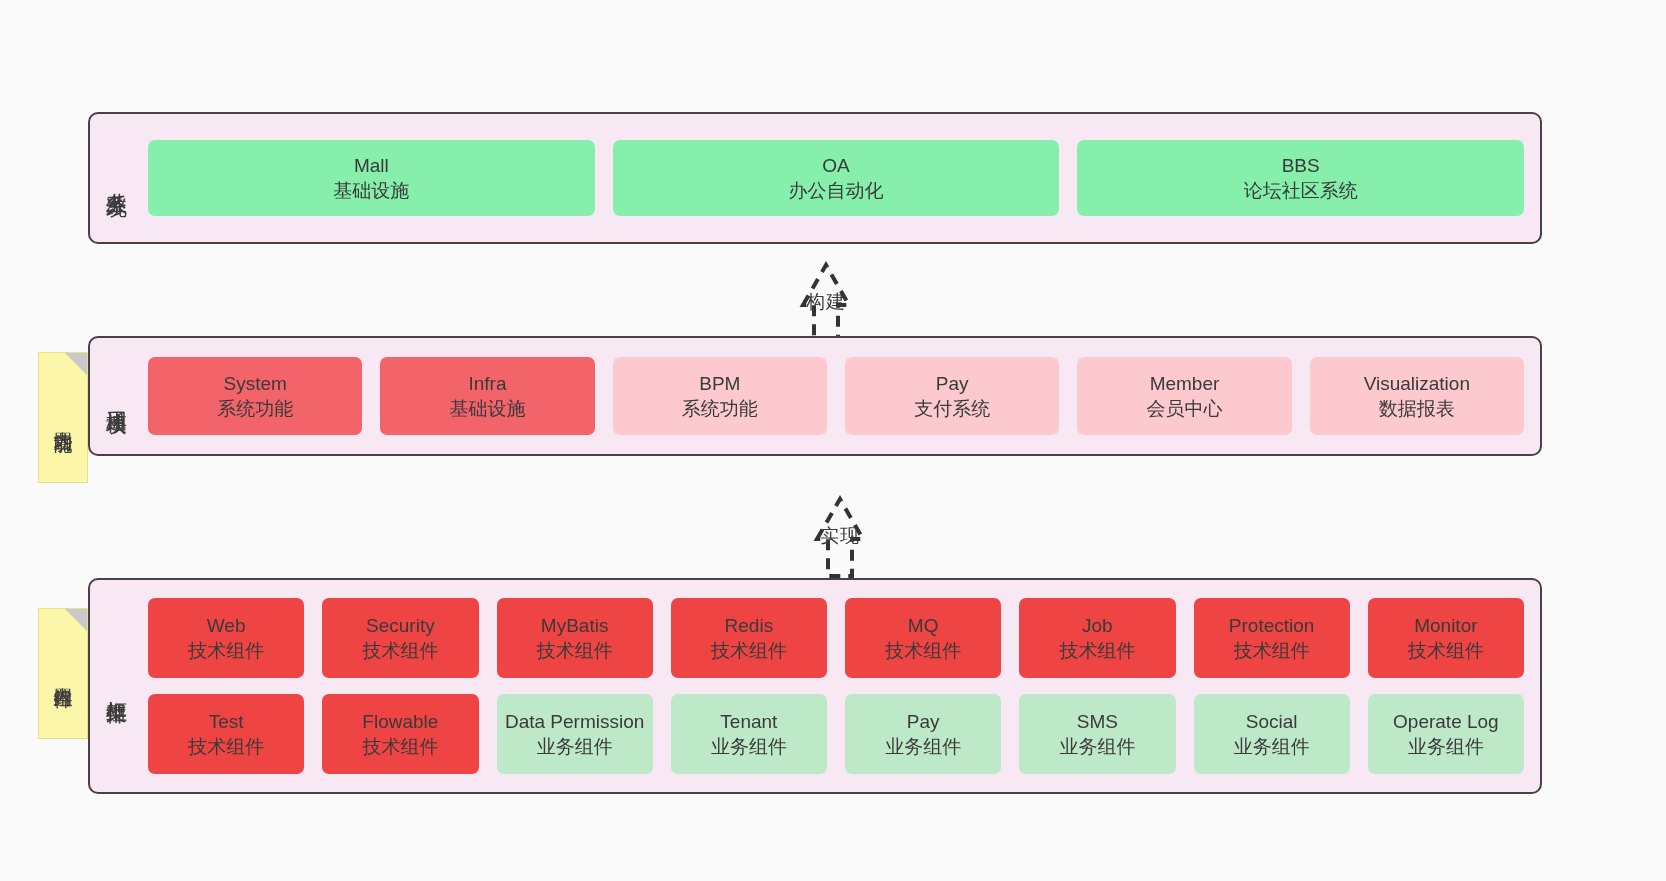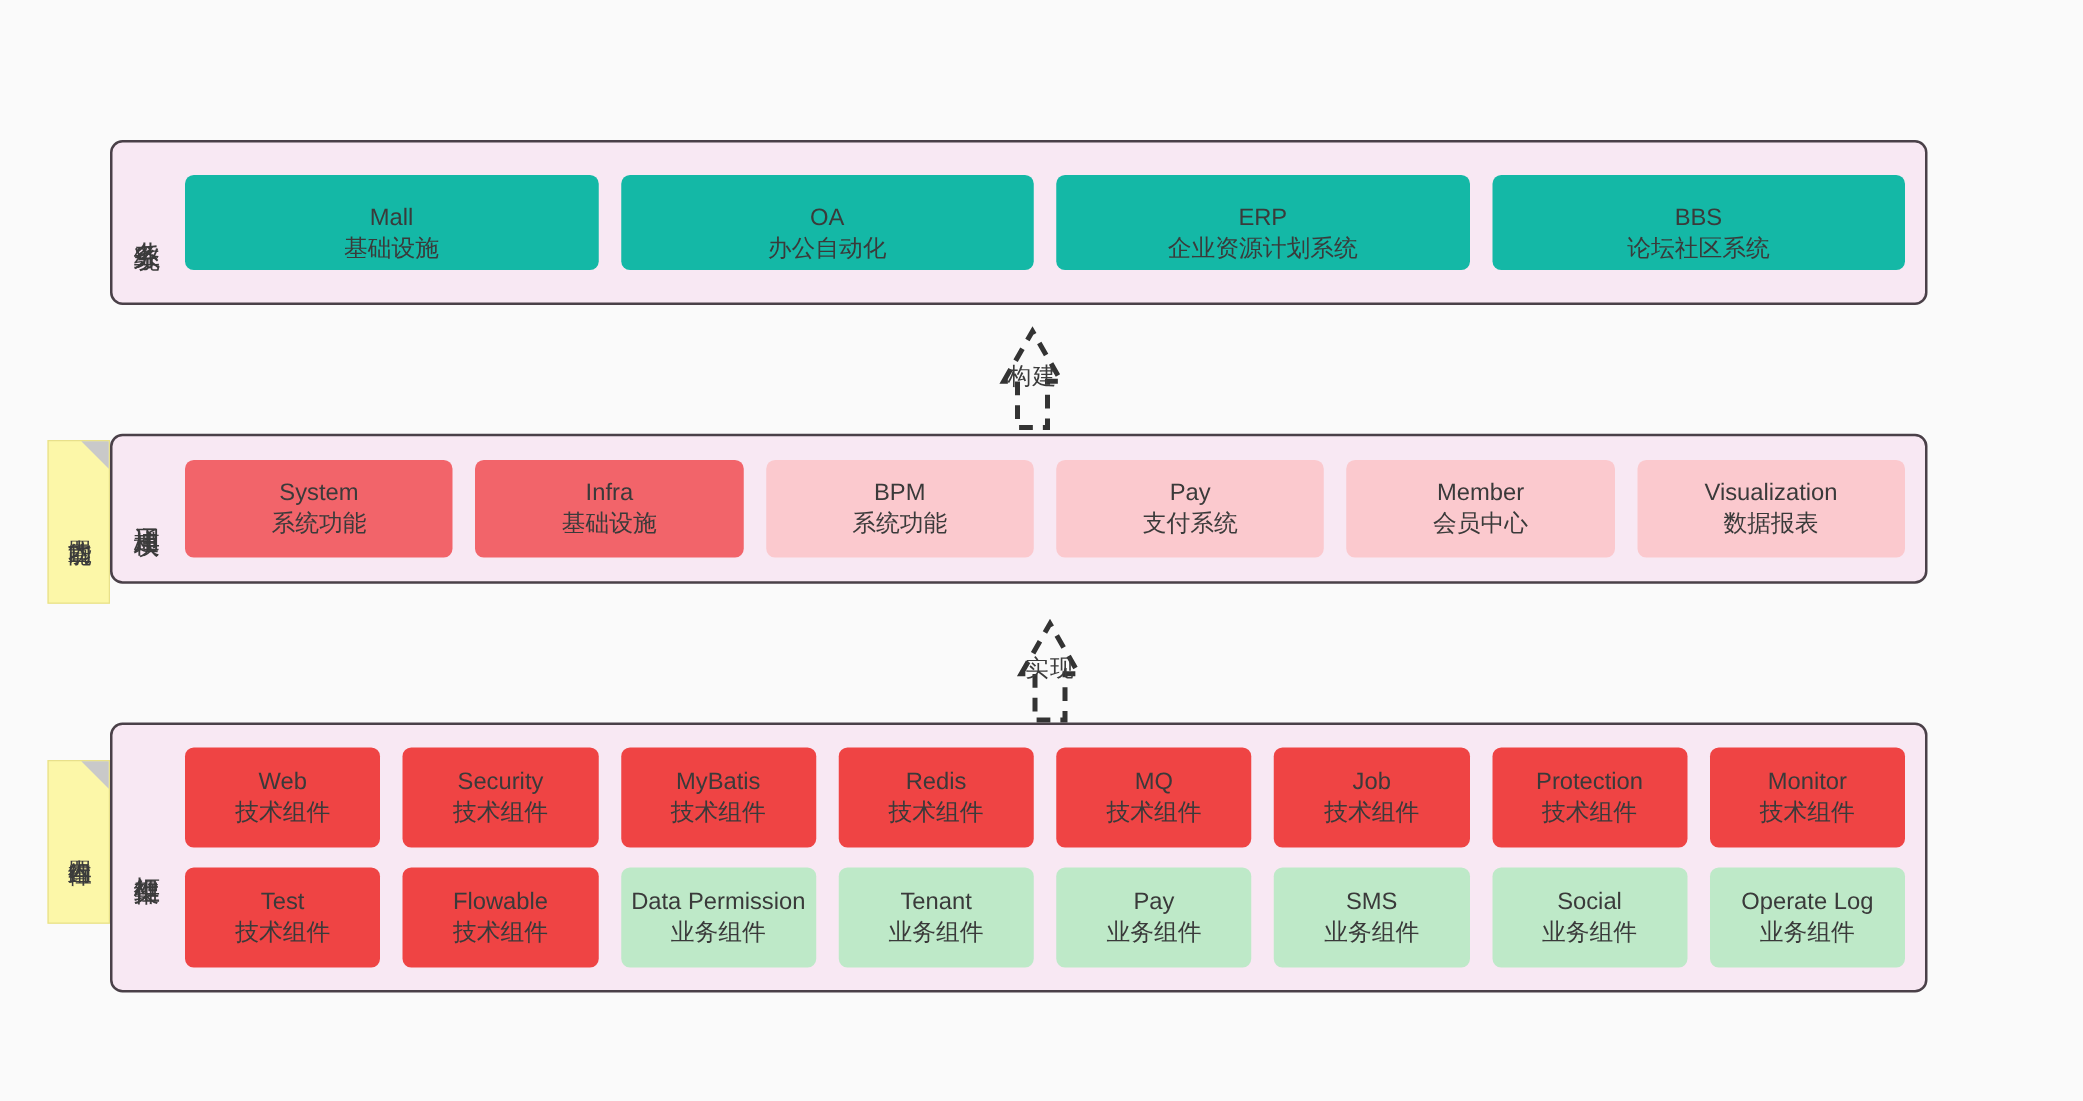--- a/index.html
+++ b/index.html
@@ -76,29 +76,29 @@
     font-size: 19px;
     line-height: 1.32;
     color: #3a3a3a;
     padding: 4px 6px;
     box-sizing: border-box;
   }
   .card .card-en { white-space: normal; }
   .card .card-cn { white-space: nowrap; }
 
   
-  .c-blue        { background: #14b8a6; justify-content: flex-end; }
+  .c-blue        { background: #86efac; }
   .c-red         { background: #f2646a; }
   .c-pink        { background: #fbc9ce; }
   .c-green       { background: #ef4444; }
   .c-lightgreen  { background: #bee9c8; }
 
   
   #layer-business  { left: 88px;  top: 112px; width: 1454px; height: 132px; }
-  #layer-common    { left: 88px;  top: 347px; width: 1454px; height: 120px; }
+  #layer-common    { left: 88px;  top: 336px; width: 1454px; height: 120px; }
   #layer-framework { left: 88px;  top: 578px; width: 1454px; height: 216px; }
 
   #layer-business  .card { height: 76px; }
   #layer-common    .card { height: 78px; }
   #layer-framework .card { height: 80px; }
 
   
   .note {
     position: absolute;
     background: #fcf7a8;
@@ -157,24 +157,20 @@
       <div class="card-row">
         <div class="card c-blue">
           <span class="card-en">Mall</span>
           <span class="card-cn">基础设施</span>
         </div>
         <div class="card c-blue">
           <span class="card-en">OA</span>
           <span class="card-cn">办公自动化</span>
         </div>
         <div class="card c-blue">
-          <span class="card-en">ERP</span>
-          <span class="card-cn">企业资源计划系统</span>
-        </div>
-        <div class="card c-blue">
           <span class="card-en">BBS</span>
           <span class="card-cn">论坛社区系统</span>
         </div>
       </div>
     </div>
   </div>
 
   <div class="arrow-wrap" id="arrow-build">
     <svg width="160" height="92" viewBox="0 0 160 92" aria-hidden="true">
       <g fill="none" stroke="#333333" stroke-width="4" stroke-dasharray="11,8" stroke-linecap="butt">

